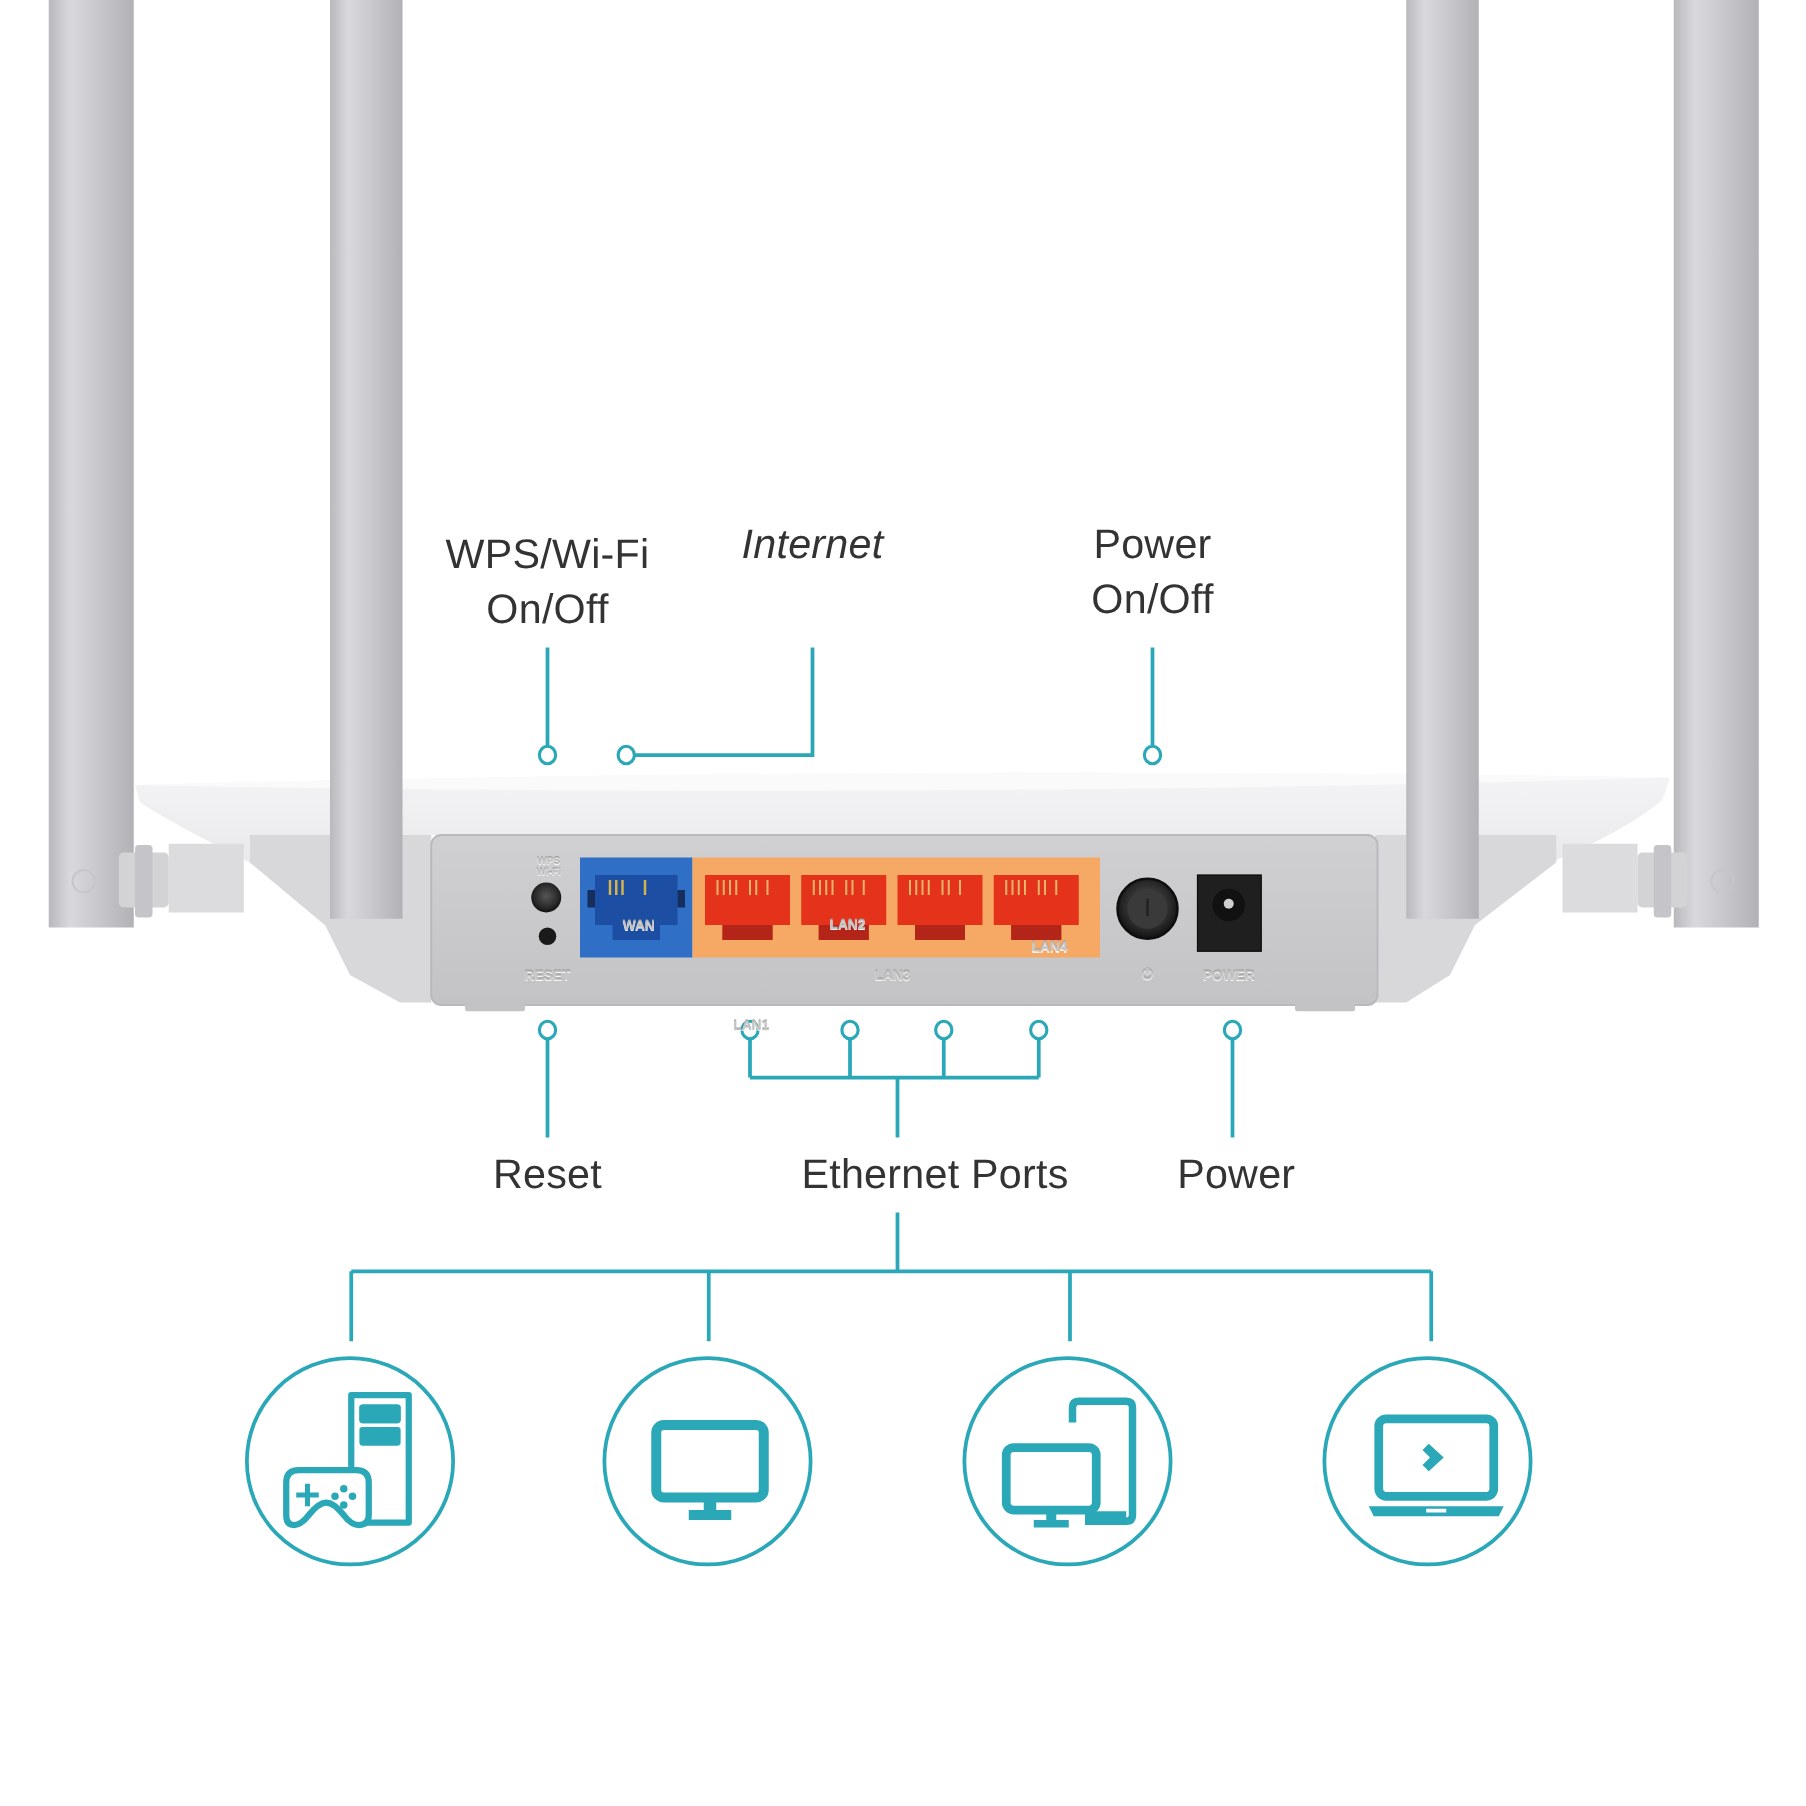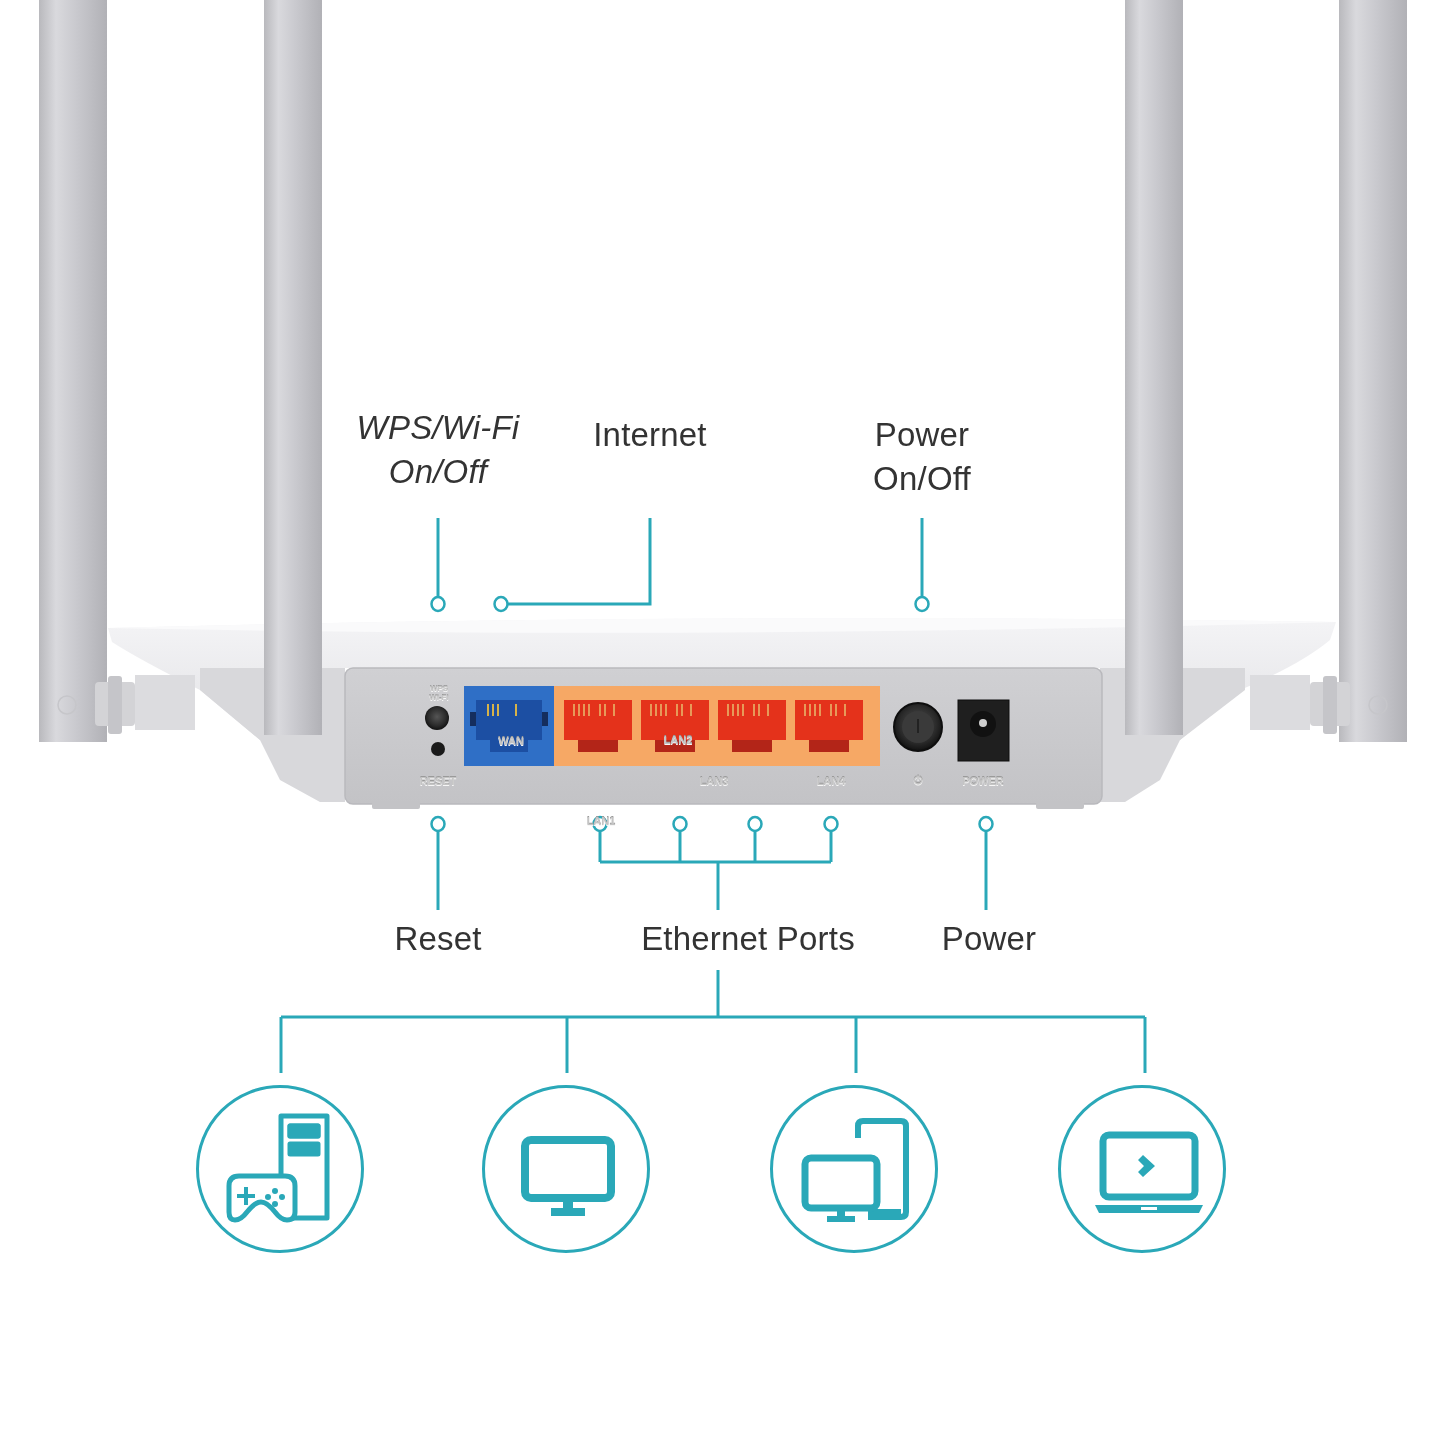--- a/index.html
+++ b/index.html
@@ -190,29 +190,29 @@
   </g>
 </svg>
 
 <div class="port-label" style="left:424px;top:684px;font-size:8px;line-height:9px;width:30px;white-space:pre;">WPS
 Wi-Fi</div>
 <div class="port-label" style="left:412px;top:775px;width:52px;">RESET</div>
 <div class="port-label" style="left:488px;top:735px;width:46px;">WAN</div>
 <div class="port-label" style="left:578px;top:815px;width:46px;">LAN1</div>
 <div class="port-label" style="left:655px;top:734px;width:46px;">LAN2</div>
 <div class="port-label" style="left:691px;top:775px;width:46px;">LAN3</div>
-<div class="port-label" style="left:808px;top:775px;width:46px;">LAN4</div>
+<div class="port-label" style="left:808px;top:752px;width:46px;text-align:right;">LAN4</div>
 <div class="port-label" style="left:906px;top:774px;width:24px;">⏻</div>
 <div class="port-label" style="left:955px;top:775px;width:56px;">POWER</div>
 
-<div class="callout" style="left:338px;top:406px;width:200px;font-style:italic;">
+<div class="callout" style="left:338px;top:421px;width:200px;">
   <span>WPS/Wi-Fi</span>
   <span>On/Off</span>
 </div>
-<div class="callout" style="left:550px;top:413px;width:200px;">
+<div class="callout" style="left:550px;top:413px;width:200px;font-style:italic;">
   <span>Internet</span>
 </div>
 <div class="callout" style="left:822px;top:413px;width:200px;">
   <span>Power</span>
   <span>On/Off</span>
 </div>
 
 <div class="callout" style="left:338px;top:917px;width:200px;">Reset</div>
 <div class="callout" style="left:598px;top:917px;width:300px;">Ethernet Ports</div>
 <div class="callout" style="left:889px;top:917px;width:200px;">Power</div>

